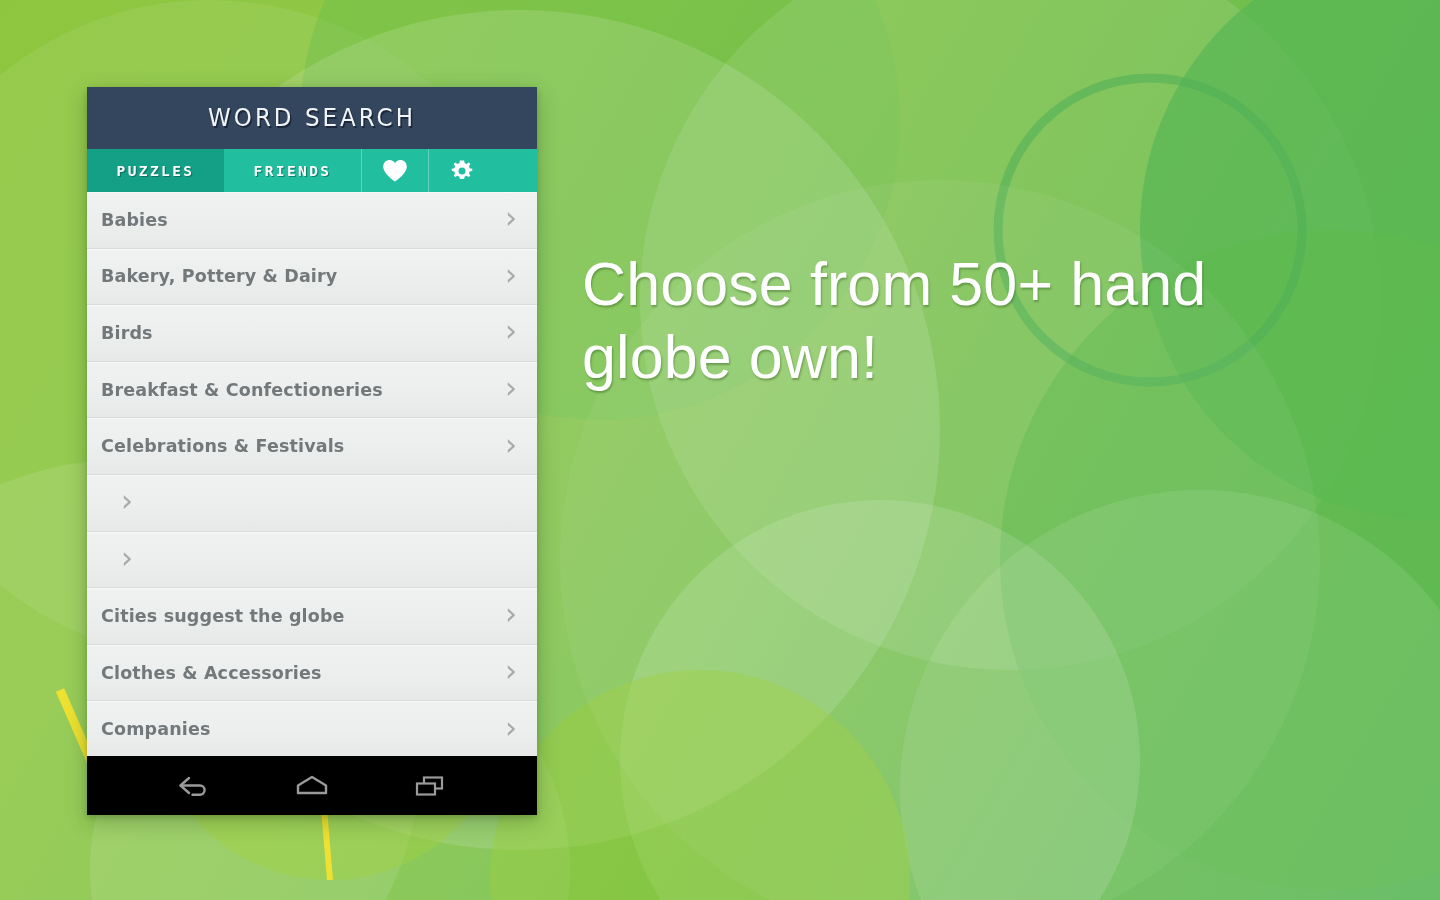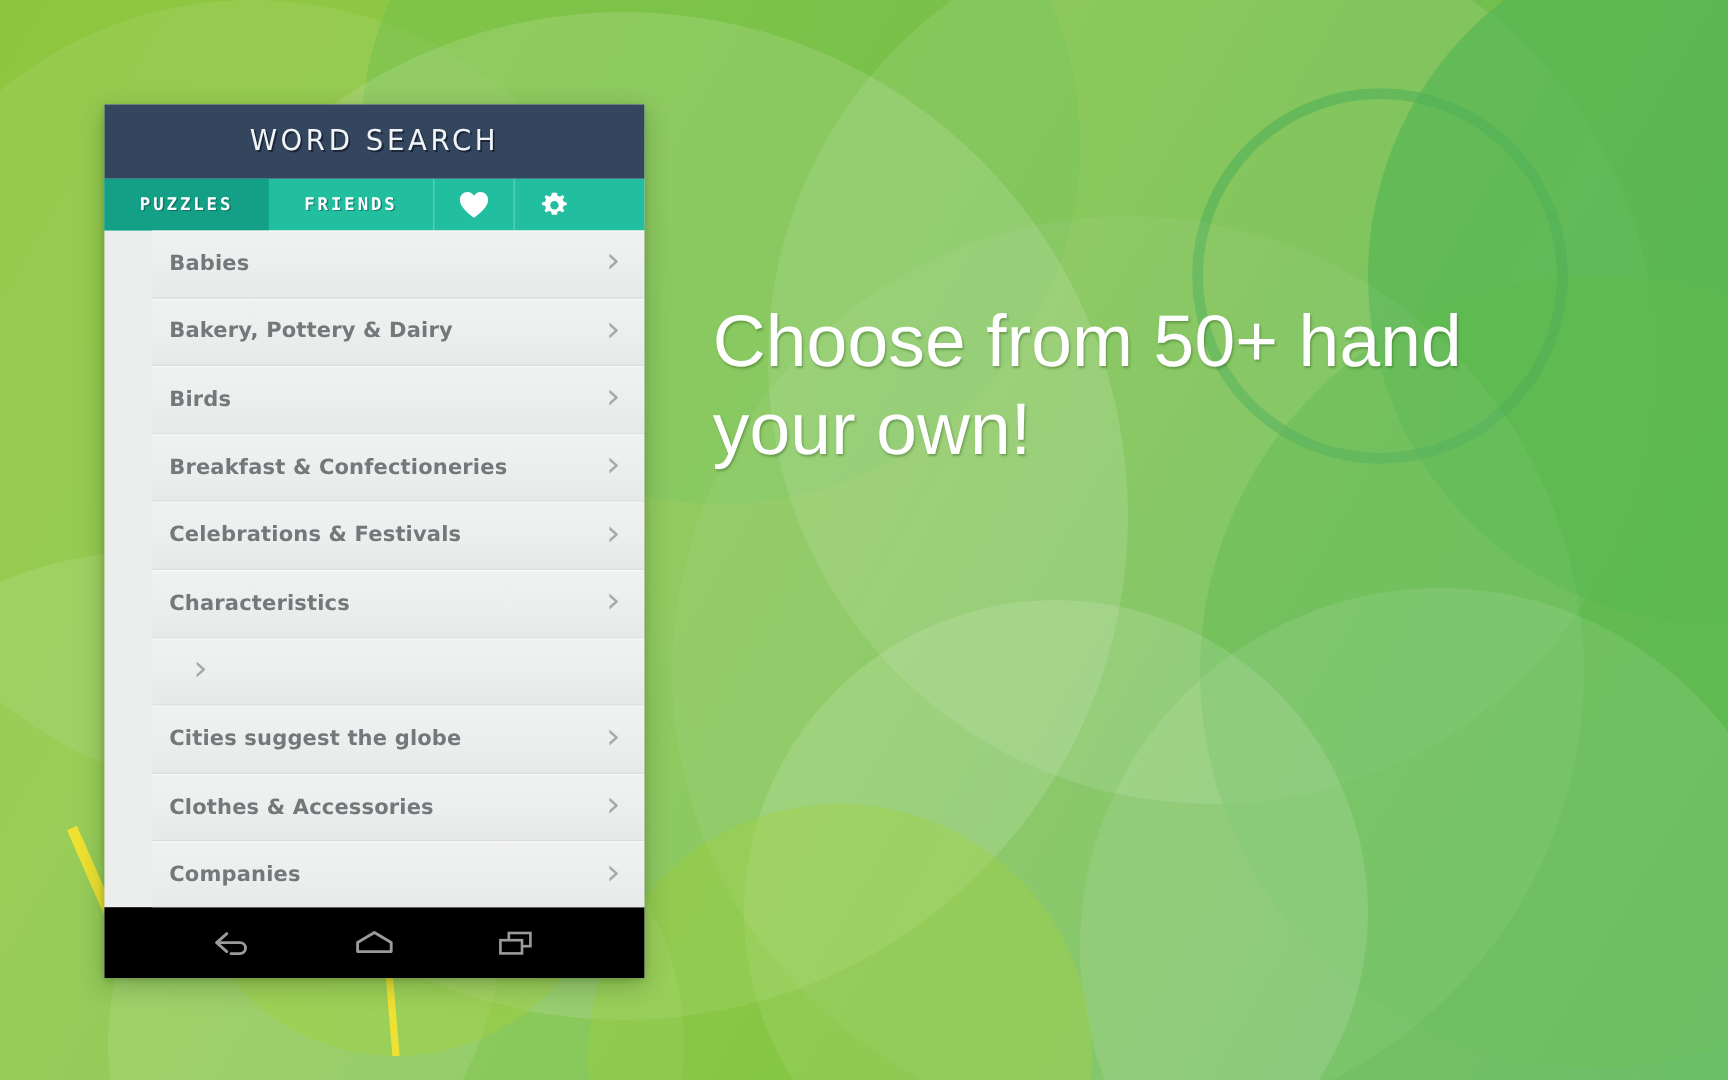--- a/index.html
+++ b/index.html
@@ -23,21 +23,21 @@
     position:absolute;
     left:582px; top:248px;
     width:760px;
     color:#ffffff;
     font-size:61px;
     line-height:73px;
     font-weight:300;
     letter-spacing:0.1px;
     text-shadow:1px 2px 2px rgba(40,80,20,0.38);
   }
-  #headline .ln { display:block; white-space:nowrap;margin-left:12px; }
+  #headline .ln { display:block; white-space:nowrap; }
 
   
   #phone {
     position:absolute;
     left:87px; top:87px;
     width:450px; height:728px;
     background:#eceeed;
     box-shadow:0 6px 20px rgba(30,60,15,0.30), 0 2px 5px rgba(30,60,15,0.20);
   }
 
@@ -81,21 +81,20 @@
   
   #list { height:564px; overflow:hidden; }
   .row {
     position:relative;
     height:56.6px;
     display:flex; align-items:center;
     padding:0 0 0 14px;
     background:linear-gradient(180deg,#f0f2f1 0%,#edefee 48%,#e6e9e8 100%);
     border-bottom:1px solid #d9dcdb;
     box-shadow:inset 0 1px 0 #f7f8f8;
-    margin-left:40px;
   }
   .row-label {
     flex:1;
     color:#73787b;
     font-size:17.5px;
     font-weight:700;
     letter-spacing:0.15px;
     font-family:"DejaVu Sans", sans-serif;
   }
   .chev {
@@ -139,21 +138,21 @@
       <circle cx="1150" cy="230" r="152" fill="none" stroke="#4fae57" stroke-width="9" opacity="0.55"></circle>
       <circle cx="330" cy="700" r="180" fill="#a3d13c" opacity="0.40"></circle>
       <path d="M330 880 L320 760 L315 720" stroke="#f2e230" stroke-width="6" fill="none" opacity="0.95"></path>
       <path d="M95 770 L60 690" stroke="#f2e230" stroke-width="9" fill="none" opacity="0.95"></path>
       <circle cx="940" cy="560" r="380" fill="#ffffff" opacity="0.05"></circle>
     </g>
   </svg>
 
   <div id="headline">
     <span class="ln">Choose from 50+ hand</span>
-    <span class="ln">your own!</span>
+    <span class="ln">globe own!</span>
   </div>
 
   <div id="phone">
 
     <div id="titlebar">
       <span id="app-title">WORD SEARCH</span>
     </div>
 
     <div id="tabbar">
       <div class="tab wordy active">
@@ -190,21 +189,20 @@
       </div>
       <div class="row">
         <span class="row-label">Breakfast &amp; Confectioneries</span>
         <span class="chev">›</span>
       </div>
       <div class="row">
         <span class="row-label">Celebrations &amp; Festivals</span>
         <span class="chev">›</span>
       </div>
       <div class="row">
-        <span class="row-label">Characteristics</span>
         <span class="chev">›</span>
       </div>
       <div class="row">
         <span class="chev">›</span>
       </div>
       <div class="row">
         <span class="row-label">Cities suggest the globe</span>
         <span class="chev">›</span>
       </div>
       <div class="row">

